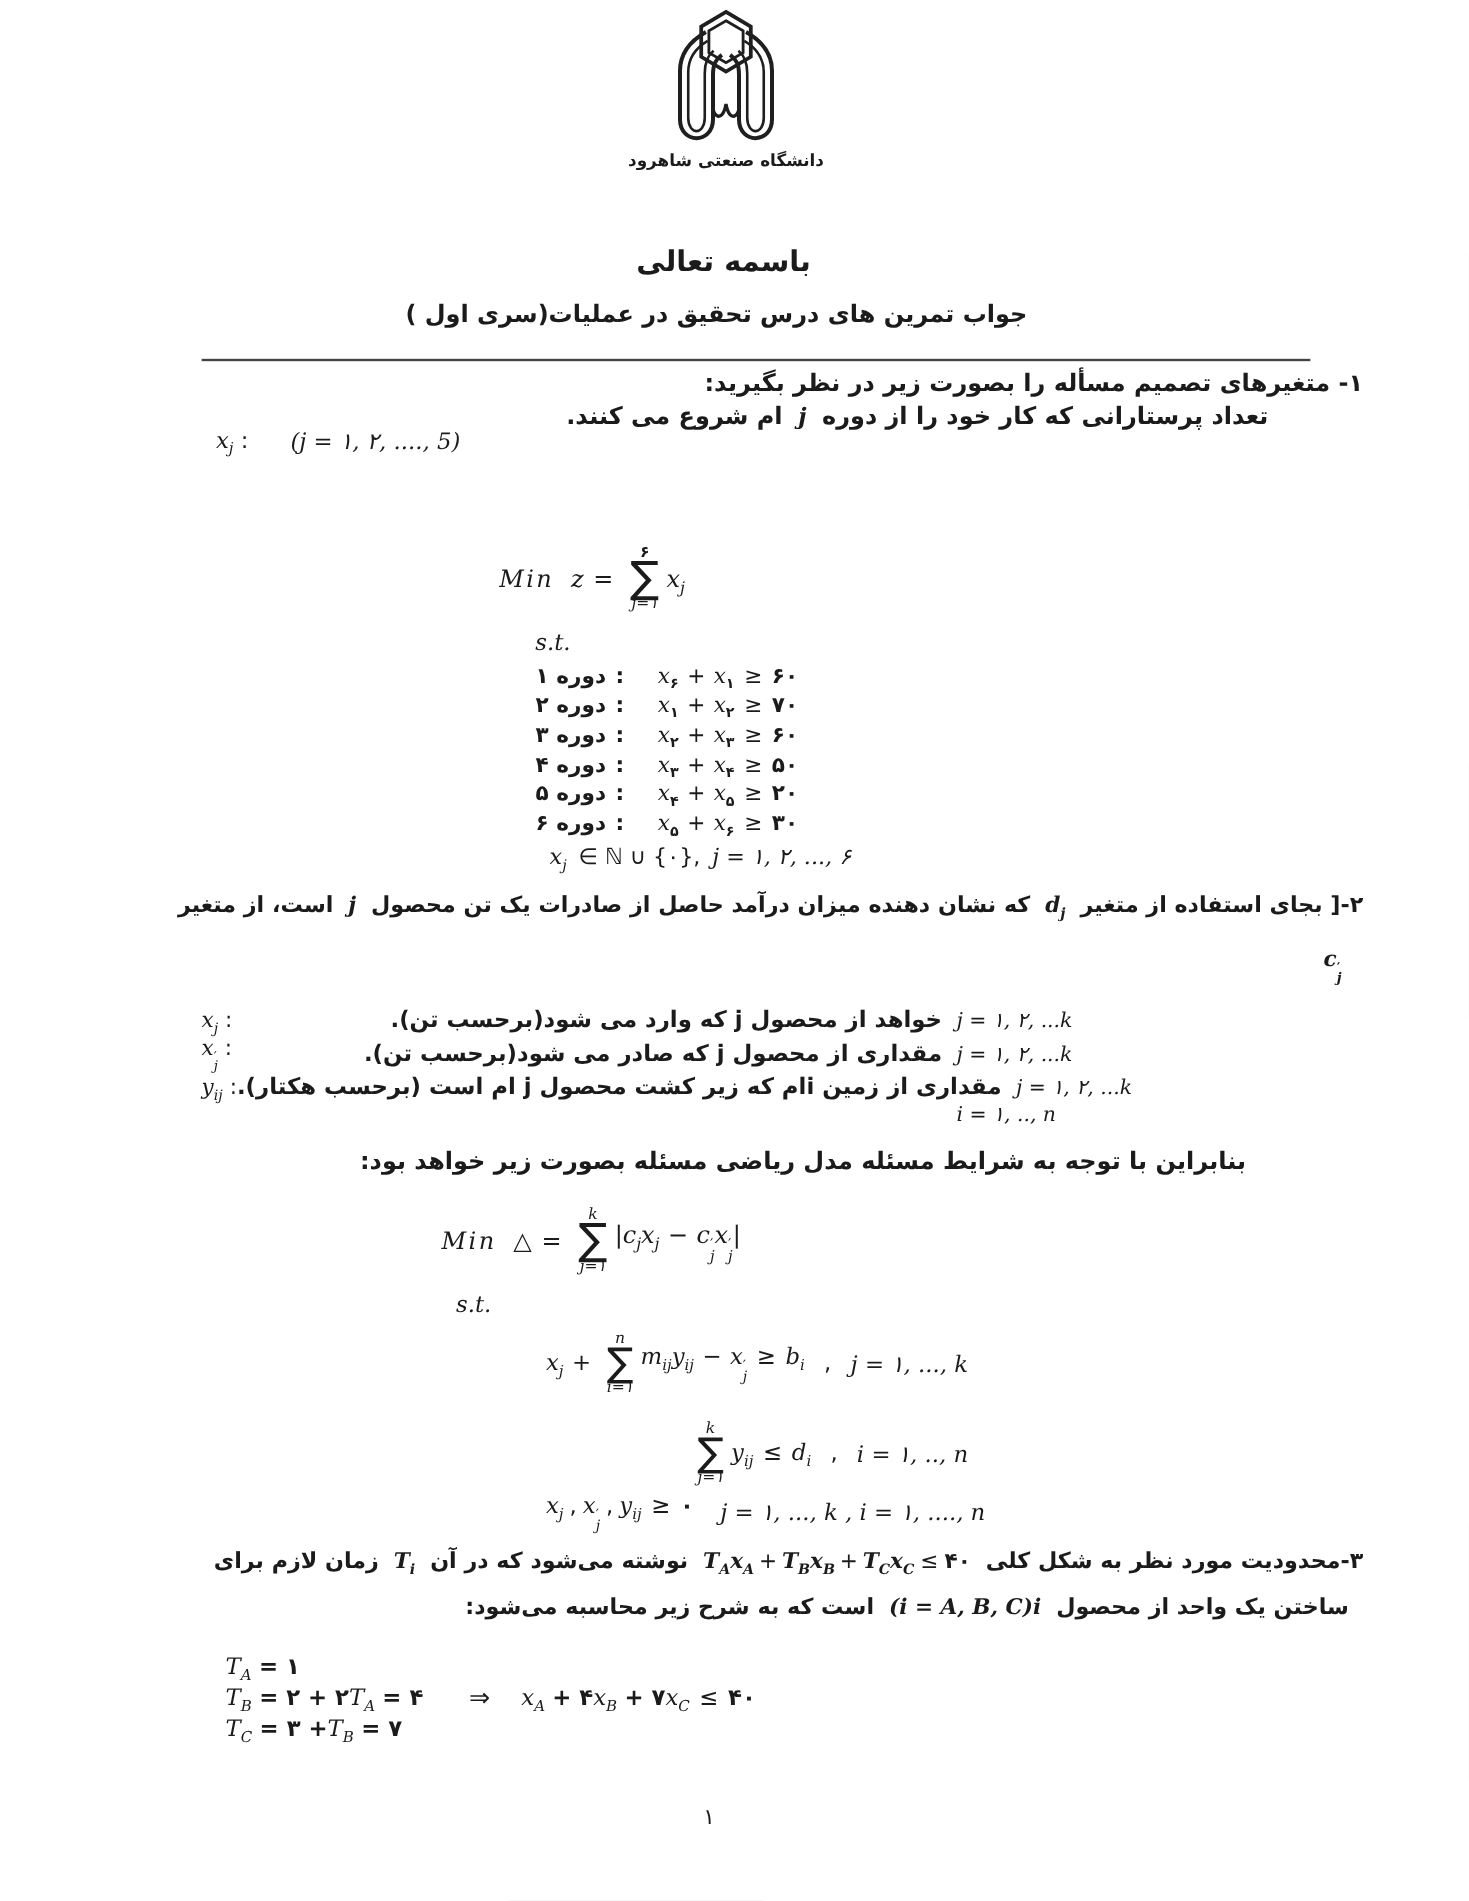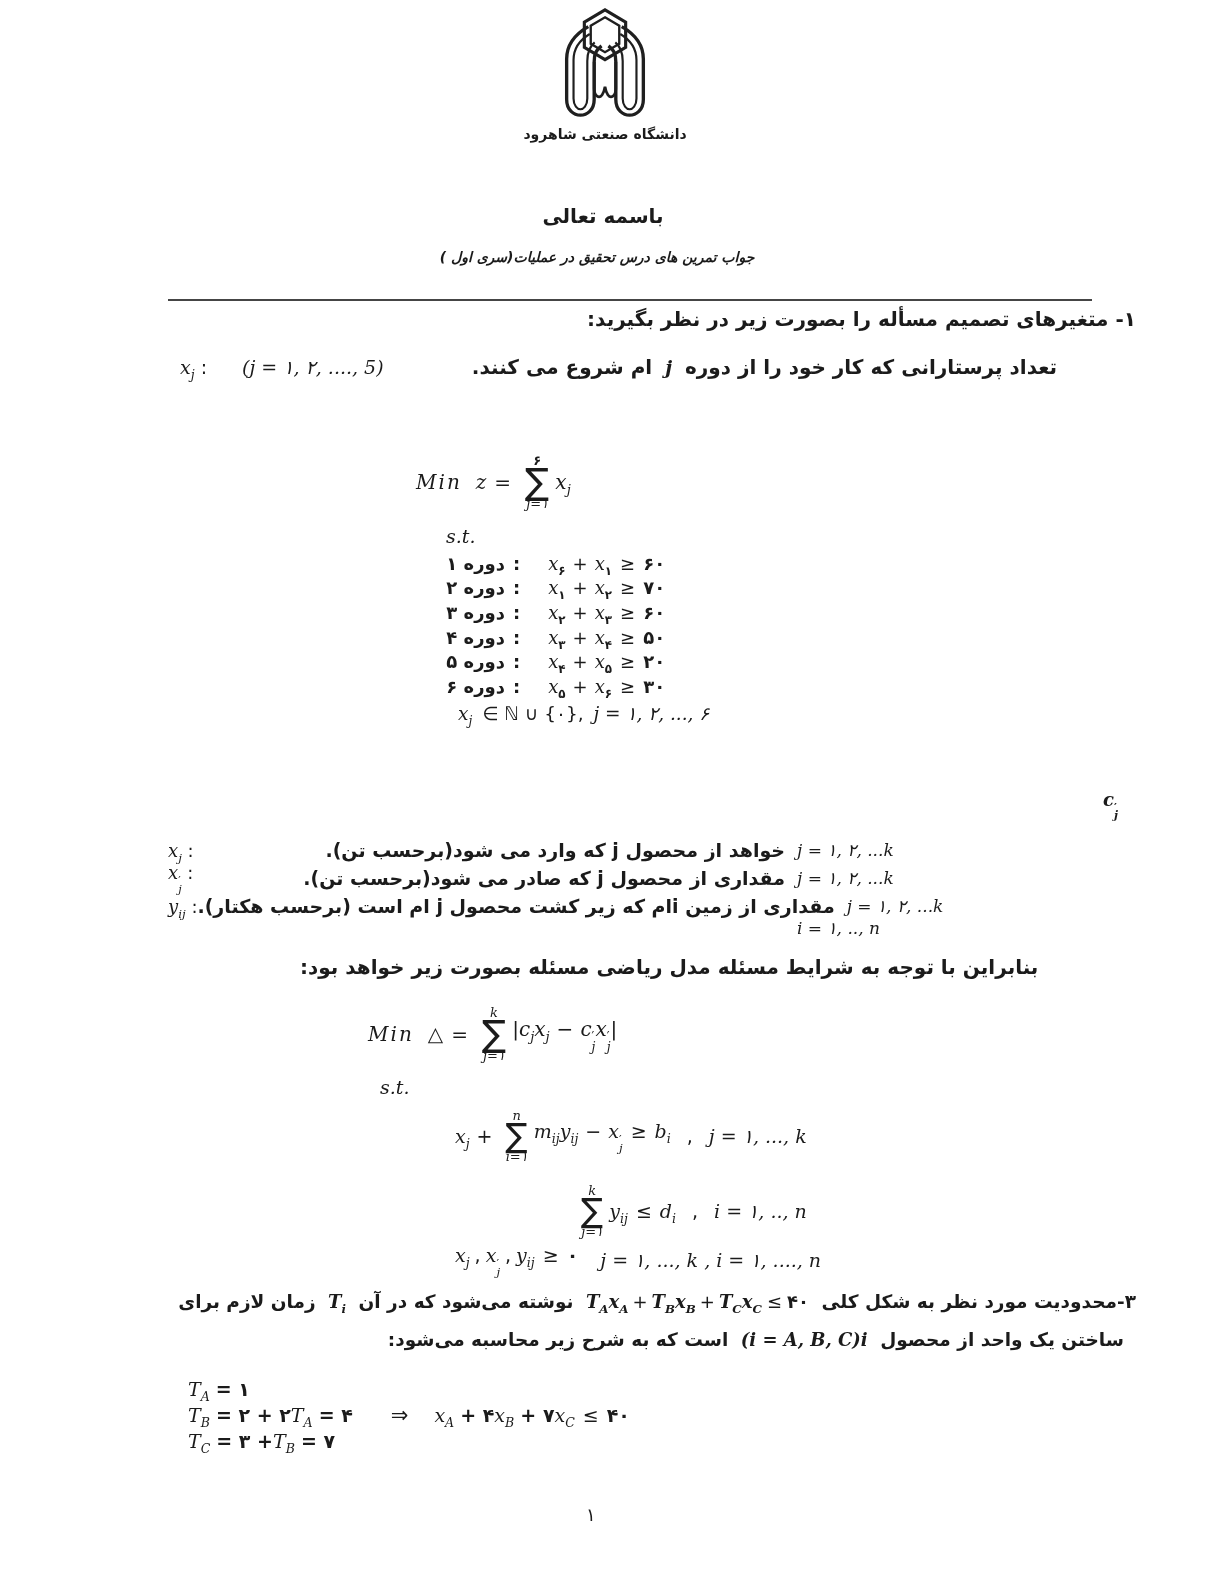--- a/index.html
+++ b/index.html
@@ -43,29 +43,29 @@
     <path stroke-width="3.2" d="M60 4 L81 16.5 V42 L60 54.5 L39 42 V16.5 Z"></path>
     <path stroke-width="2.4" d="M60 11.5 L74.5 20 V38.5 L60 47 L45.5 38.5 V20 Z"></path>
     <path stroke-width="3.4" d="M43 21 C29 29 21 40 21 54 L21 95 C21 106 28.5 111 35 111 C41.5 111 49 106 49 95 L49 57 C49 48.5 51 44.5 56.5 40.5"></path>
     <path stroke-width="2.2" d="M44.5 28.5 C33.5 35 28 44.5 28 55 L28 94 C28 101.5 32 105 35 105 C38 105 42 101.5 42 94 L42 56 C42 46 44.5 41 49.5 37"></path>
     <path stroke-width="3.4" d="M77 21 C91 29 99 40 99 54 L99 95 C99 106 91.5 111 85 111 C78.5 111 71 106 71 95 L71 57 C71 48.5 69 44.5 63.5 40.5"></path>
     <path stroke-width="2.2" d="M75.5 28.5 C86.5 35 92 44.5 92 55 L92 94 C92 101.5 88 105 85 105 C82 105 78 101.5 78 94 L78 56 C78 46 75.5 41 70.5 37"></path>
     <path stroke-width="2.8" d="M49 57 L49 84 C49 92 54 94.5 57 90.5 C58.6 88.3 59.4 85.5 60 82 C60.6 85.5 61.4 88.3 63 90.5 C66 94.5 71 92 71 84 L71 57"></path>
   </svg>
   <div class="abs fa caption" style="left:520px;top:126px;width:170px;">دانشگاه صنعتی شاهرود</div>
 
-  <div class="abs fa" style="left:603px;top:204px;transform:translateX(-50%);font-size:20px;">باسمه تعالی</div>
-  <div class="abs fa" style="left:597px;top:249px;transform:translateX(-50%);font-size:14px;font-style:italic;">جواب تمرین های درس تحقیق در عملیات(سری اول )</div>
+  <div class="abs fa" style="left:603px;top:204px;transform:translateX(-50%);font-size:24px;">باسمه تعالی</div>
+  <div class="abs fa" style="left:597px;top:249px;transform:translateX(-50%);font-size:20px;">جواب تمرین های درس تحقیق در عملیات(سری اول )</div>
   <div class="divider" style="left:168px;top:299px;width:924px;"></div>
 
   <div class="abs fa" style="right:132px;top:307px;font-size:20px;">۱- متغیرهای تصمیم مسأله را بصورت زیر در نظر بگیرید:</div>
 
   <span class="abs m" style="left:180px;top:356px;font-size:19px;"><i>x</i><sub>j</sub>&nbsp;<span class="nrm" style="font-weight:400">:</span></span>
   <span class="abs m" style="left:242px;top:356px;font-size:19px;">(j = ۱, ۲, ...., 5)</span>
-  <div class="abs fa" style="right:211px;top:355px;font-size:20px;">
+  <div class="abs fa" style="right:211px;top:334px;font-size:20px;">
     <span>تعداد پرستارانی که کار خود را از دوره</span>
     <span class="m ltr" style="font-size:19px;">j</span>
     <span>ام شروع می کنند.</span>
   </div>
 
 
   <div class="frow m" style="left:416px;top:444px;height:76px;font-size:20px;">
     <span class="minw">Min</span>
     <span style="margin-left:14px;">z</span>
     <span class="rel">=</span>
@@ -107,20 +107,27 @@
     </div>
     <div class="c-row">
       <span class="fa lbl">دوره ۶</span>
       <span class="m c-colon">:</span>
       <span class="m"><i>x</i><sub class="num">۵</sub><span class="op nrm" style="font-weight:400">+</span><i>x</i><sub class="num">۶</sub><span class="rel">≥</span><span class="num">۳۰</span></span>
     </div>
   </div>
 
   <div class="abs m" style="left:458px;top:703px;font-size:18.5px;"><i>x</i><sub>j</sub>&nbsp;<span class="rel" style="margin:0 4px;">∈ ℕ ∪ {۰},</span>&nbsp;<span>j = ۱, ۲, ..., ۶</span></div>
 
+  <div class="abs fa" style="right:132px;top:744px;font-size:18.5px;">
+    <span>۲-[ بجای استفاده از متغیر</span>
+    <span class="m ltr" style="font-size:18px;"><i>d</i><sub>j</sub></span>
+    <span>که نشان دهنده میزان درآمد حاصل از صادرات یک تن محصول</span>
+    <span class="m ltr" style="font-size:18px;">j</span>
+    <span>است، از متغیر</span>
+  </div>
   <div class="abs fa" style="right:144px;top:789px;font-size:18.5px;">
     <span class="m ltr" style="font-size:18px;"><i>c</i><span class="pstack">
           <span class="pr">′</span>
           <span>j</span>
         </span></span>
   </div>
 
   <div class="abs" style="left:168px;top:836px;width:745px;">
     <div class="def-row">
       <span class="m def-sym"><i>x</i><sub>j</sub>&nbsp;<span class="nrm" style="font-weight:400">:</span></span>

